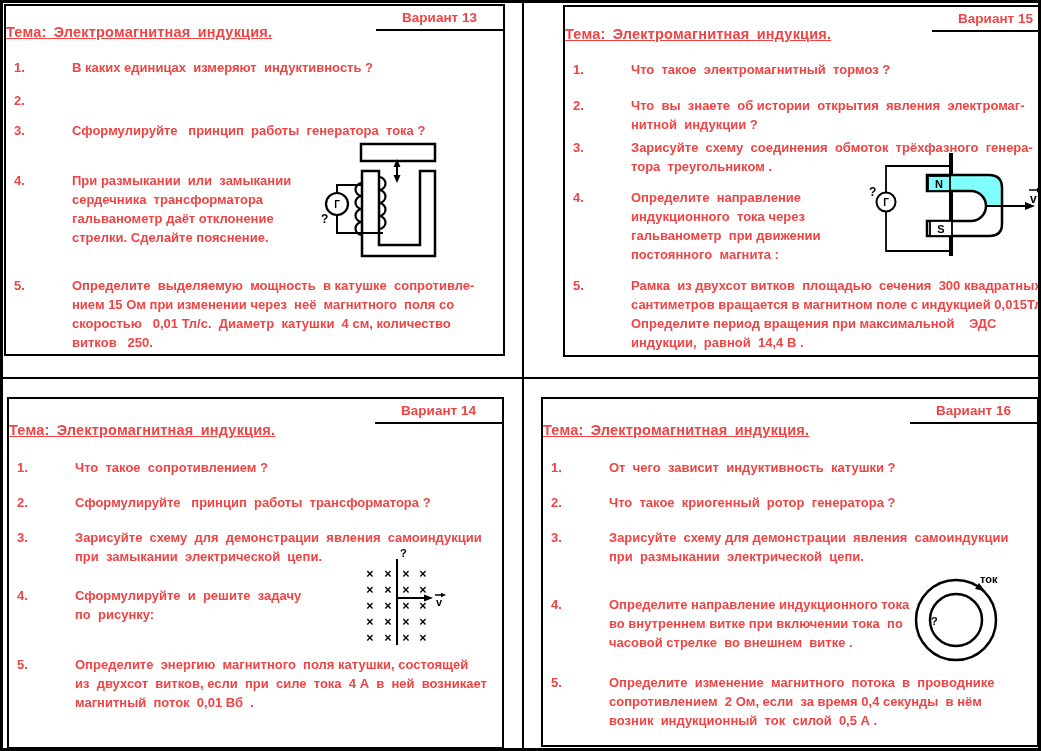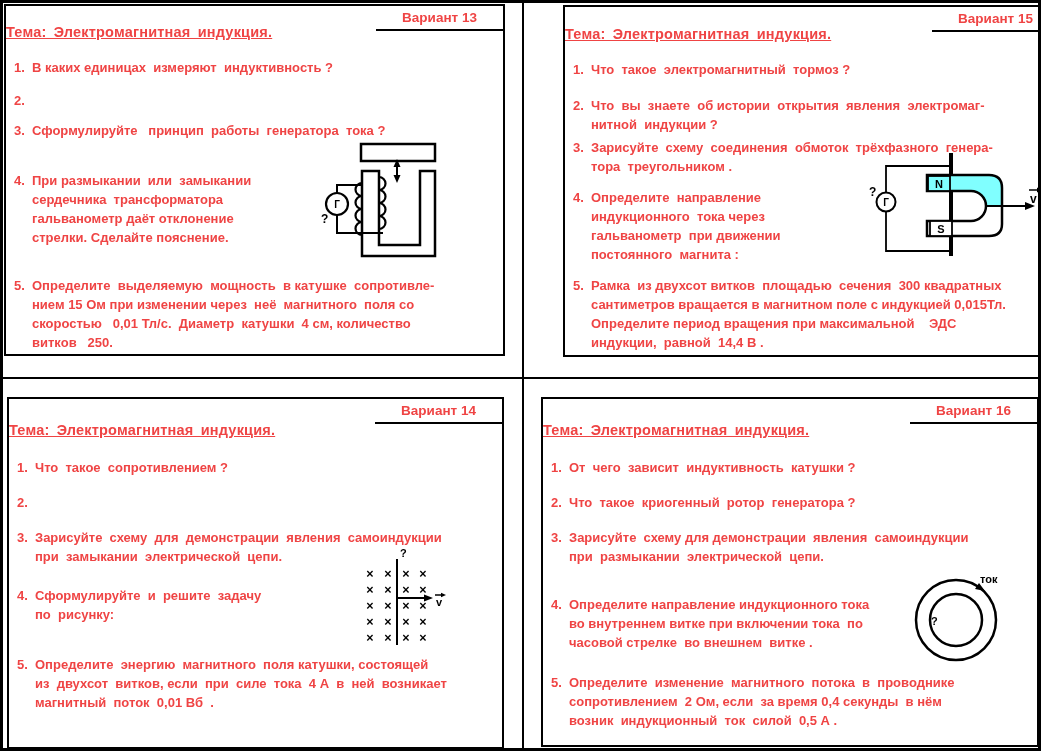--- a/index.html
+++ b/index.html
@@ -12,21 +12,21 @@
   .pos-tl{left:1px;top:1px;width:501px;height:352px;}
   .pos-tr{left:560px;top:2px;width:498px;height:352px;}
   .pos-bl{left:4px;top:394px;width:497px;height:352px;}
   .pos-br{left:538px;top:394px;width:498px;height:350px;}
   .vbox{position:absolute;top:0;right:0;width:127px;height:23px;border-bottom:2px solid #000;
         display:flex;align-items:center;justify-content:center;font-size:13.5px;background:#fff;z-index:3;}
   .title{text-align:left;font-size:14.5px;text-decoration:underline;line-height:19px;
          letter-spacing:.2px;word-spacing:3px;}
   .q{display:flex;padding:0 2px 0 8px;line-height:19px;font-size:13px;position:relative;z-index:2;}
   .q .num{min-width:18px;flex:none;}
-  .q .body{white-space:pre-wrap;}
+  .q .body{white-space:pre-wrap;margin-left:40px;}
   
   .pp13 .title{margin-top:17px;}
   .pp13 .q.i1{margin-top:16px;} .pp13 .q.i2{margin-top:14px;} .pp13 .q.i3{margin-top:11px;}
   .pp13 .q.i4{margin-top:31px;} .pp13 .q.i5{margin-top:29px;}
   .pp15 .title{margin-top:18px;}
   .pp15 .q.i1{margin-top:16px;} .pp15 .q.i2{margin-top:17px;} .pp15 .q.i3{margin-top:4px;}
   .pp15 .q.i4{margin-top:12px;} .pp15 .q.i5{margin-top:12px;}
   .pp14 .title{margin-top:22px;}
   .pp14 .q.i1{margin-top:18px;} .pp14 .q.i2{margin-top:16px;} .pp14 .q.i3{margin-top:16px;}
   .pp14 .q.i4{margin-top:20px;} .pp14 .q.i5{margin-top:31px;}
@@ -172,20 +172,21 @@
     <div class="vbox">Вариант 14</div>
     <div class="title">Тема:  Электромагнитная  индукция.</div>
     <div>
   <div class="q i1">
     <span class="num">1.</span>
     <span class="body">Что  такое  сопротивлением ?</span>
   </div>
 
   <div class="q i2">
     <span class="num">2.</span>
+    <span class="body">Сформулируйте   принцип  работы  трансформатора ?</span>
   </div>
 
   <div class="q i3">
     <span class="num">3.</span>
     <span class="body">Зарисуйте  схему  для  демонстрации  явления  самоиндукции
 при  замыкании  электрической  цепи.</span>
   </div>
 
   <div class="q i4">
     <span class="num">4.</span>

